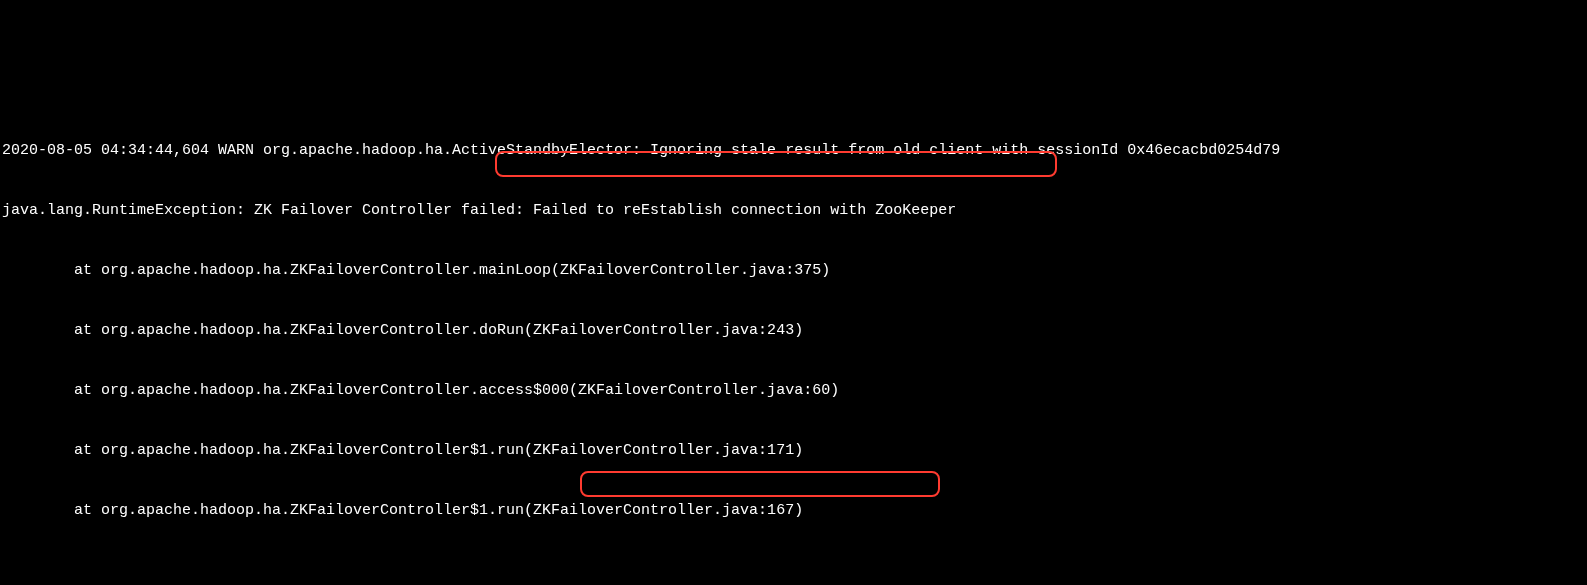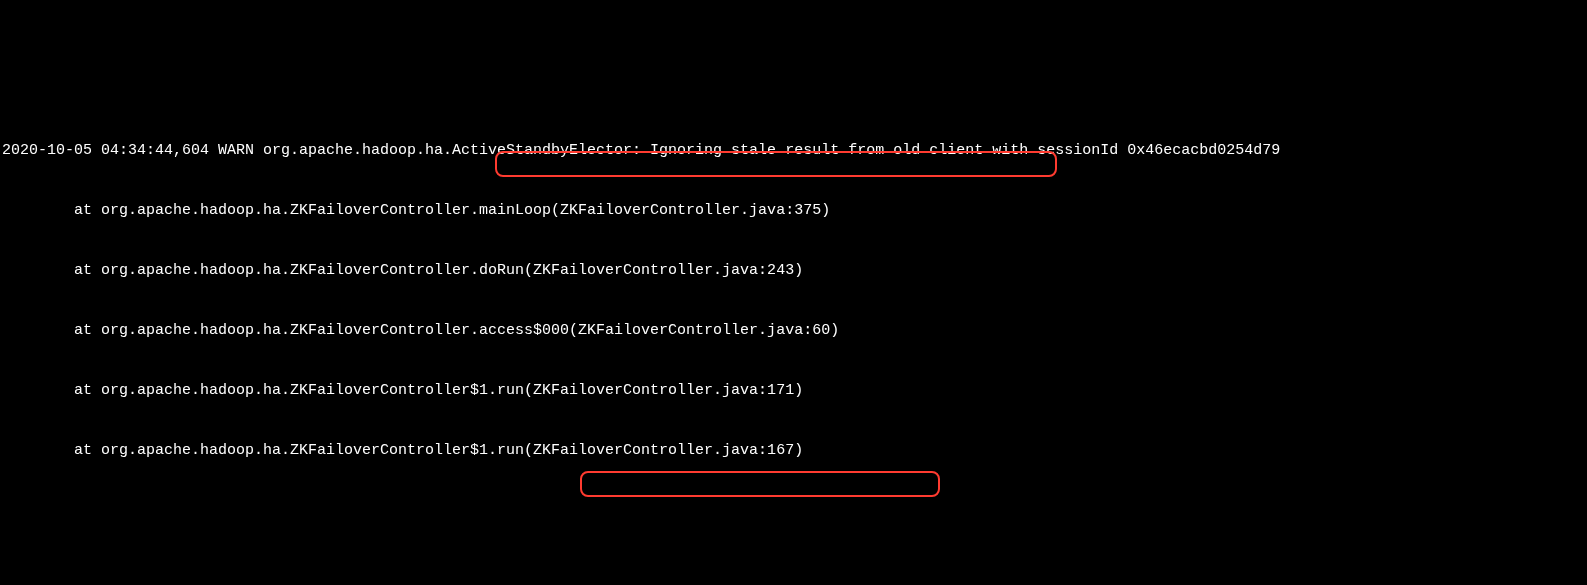--- a/index.html
+++ b/index.html
@@ -30,21 +30,22 @@
   }
   .hl1 { left: 495px; top: 51px;  width: 562px; height: 26px; }
   .hl2 { left: 580px; top: 371px; width: 360px; height: 26px; }
 </style>
 </head>
 <body>
 
 
 
 <div class="log">
-  <div class="line">2020-10-05 04:34:44,604 WARN org.apache.hadoop.ha.ActiveStandbyElector: Ignoring stale result from old client with sessionId 0x46ecacbd0254d79</div>
+  <div class="line">2020-08-05 04:34:44,604 WARN org.apache.hadoop.ha.ActiveStandbyElector: Ignoring stale result from old client with sessionId 0x46ecacbd0254d79</div>
+  <div class="line">java.lang.RuntimeException: ZK Failover Controller failed: Failed to reEstablish connection with ZooKeeper</div>
   <div class="line">        at org.apache.hadoop.ha.ZKFailoverController.mainLoop(ZKFailoverController.java:375)</div>
   <div class="line">        at org.apache.hadoop.ha.ZKFailoverController.doRun(ZKFailoverController.java:243)</div>
   <div class="line">        at org.apache.hadoop.ha.ZKFailoverController.access$000(ZKFailoverController.java:60)</div>
   <div class="line">        at org.apache.hadoop.ha.ZKFailoverController$1.run(ZKFailoverController.java:171)</div>
   <div class="line">        at org.apache.hadoop.ha.ZKFailoverController$1.run(ZKFailoverController.java:167)</div>
   
   
   
   
   

